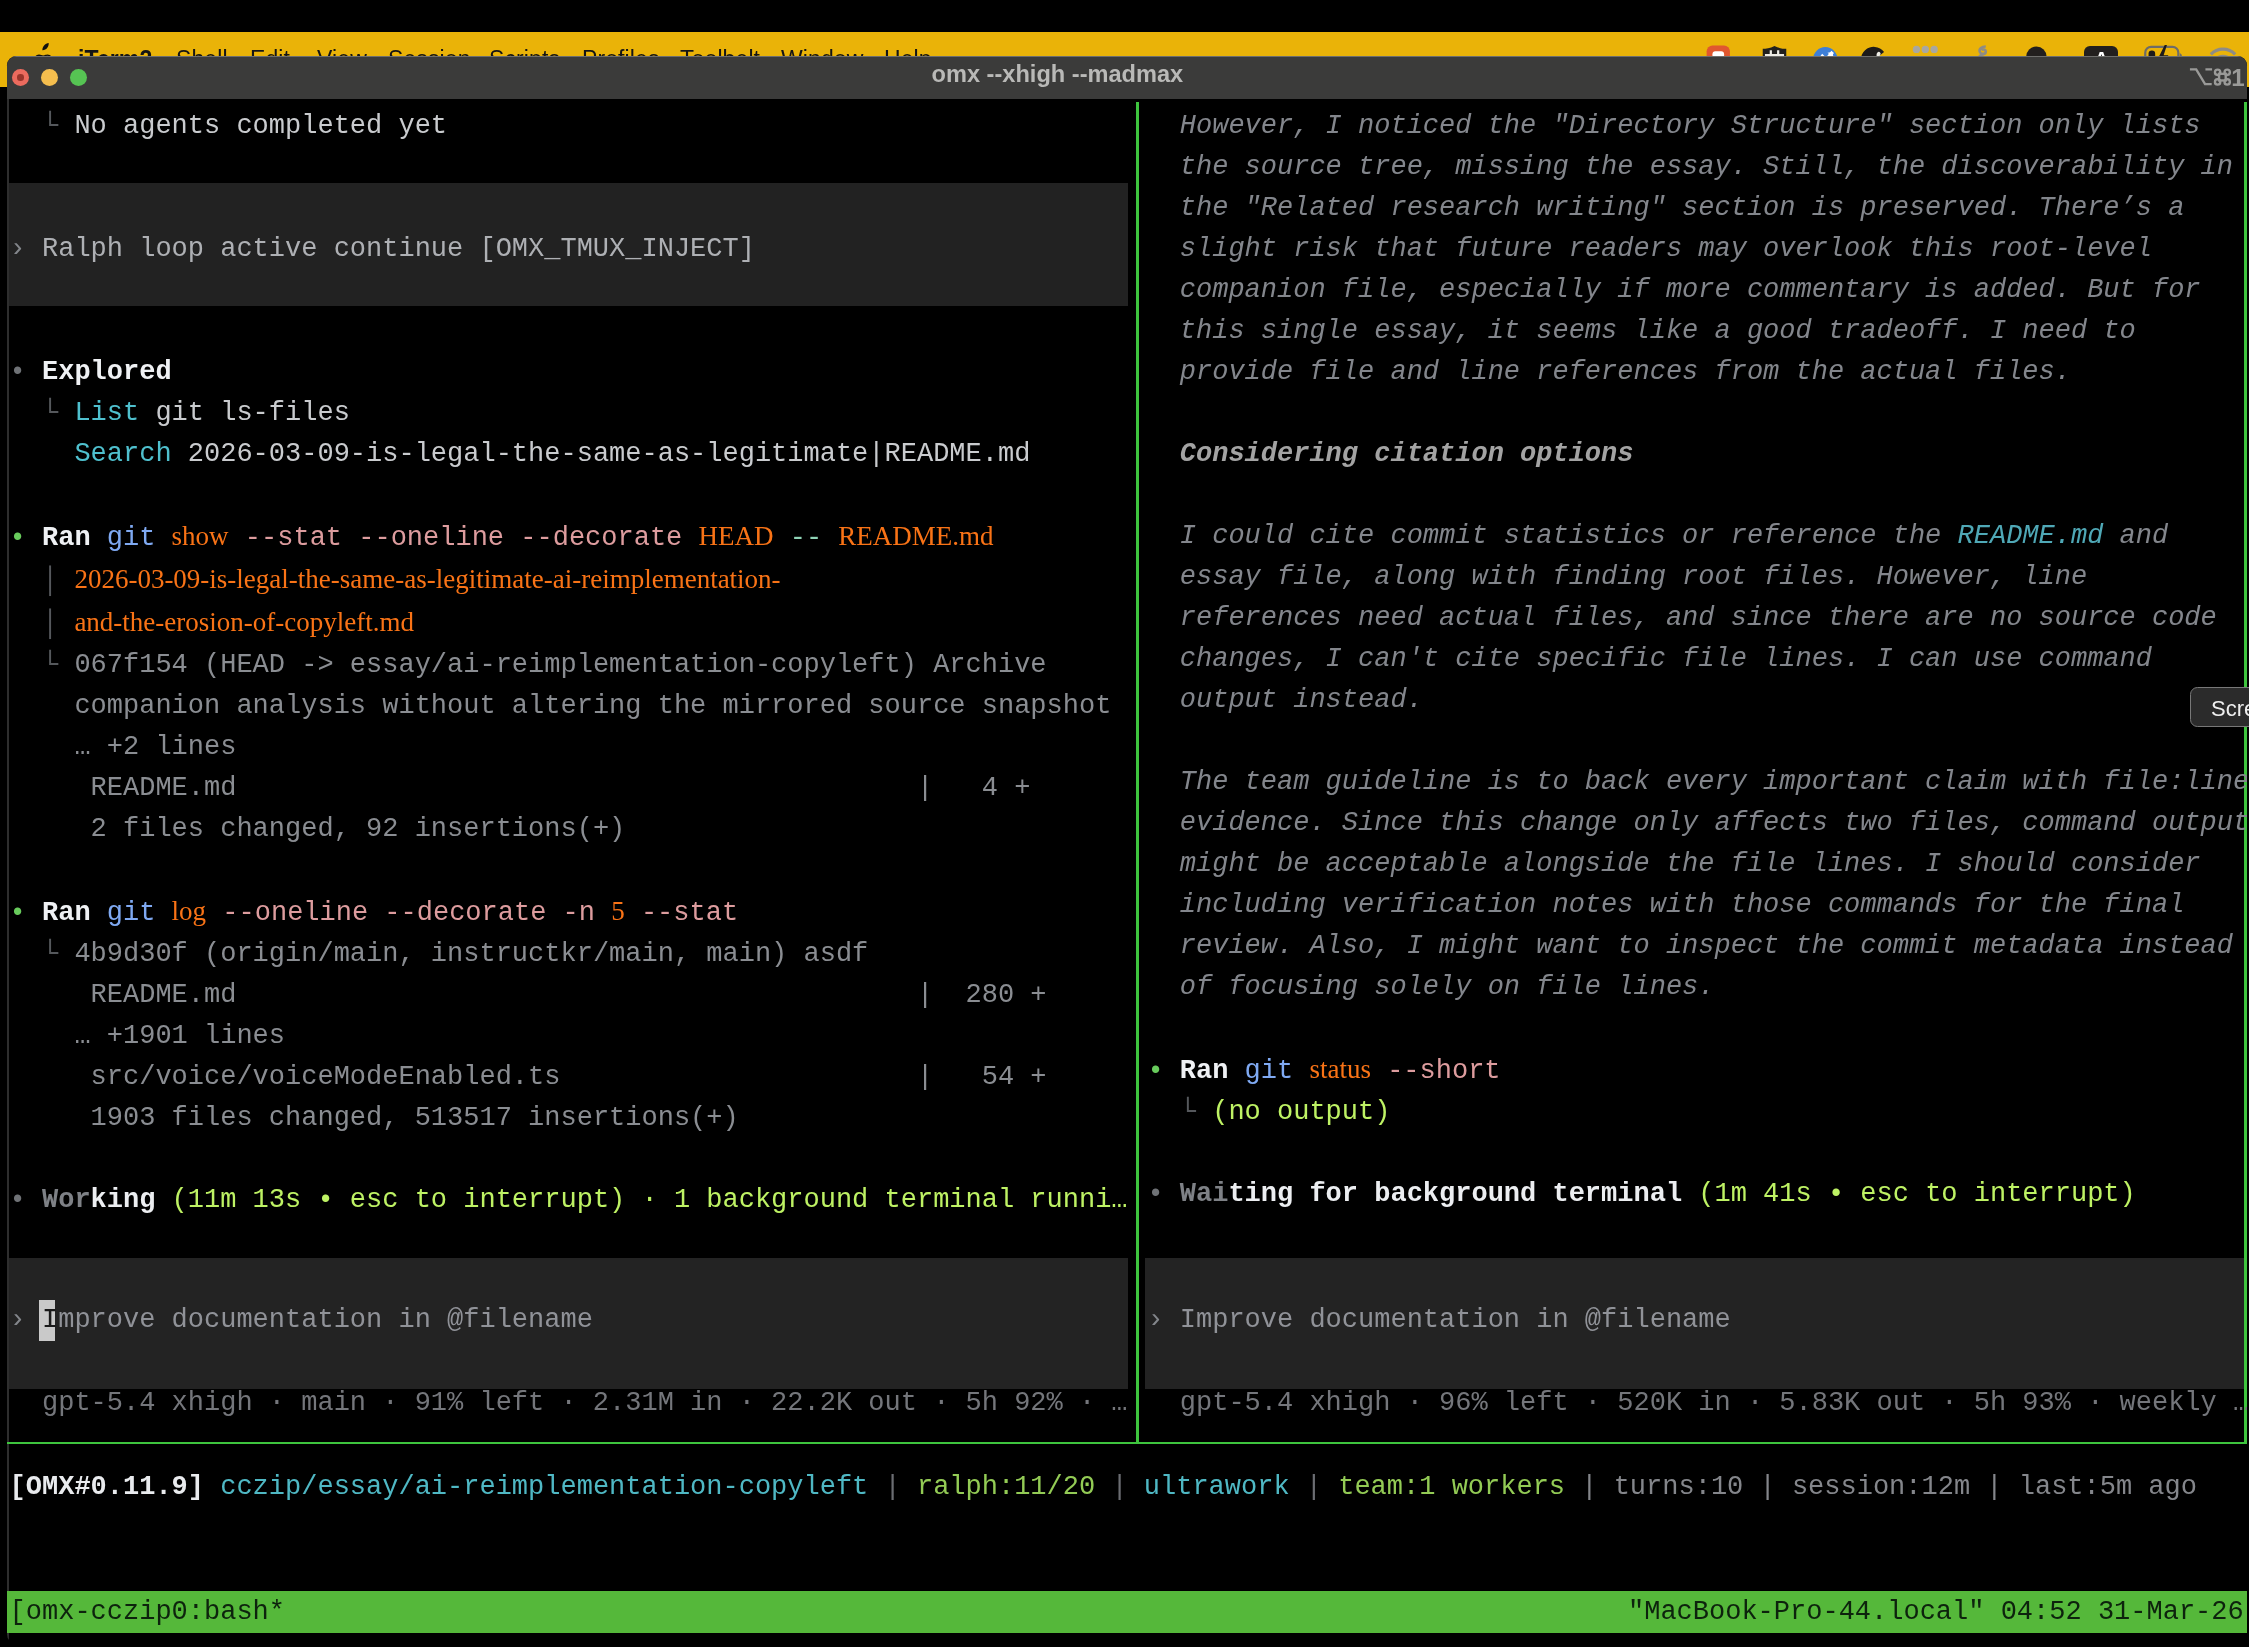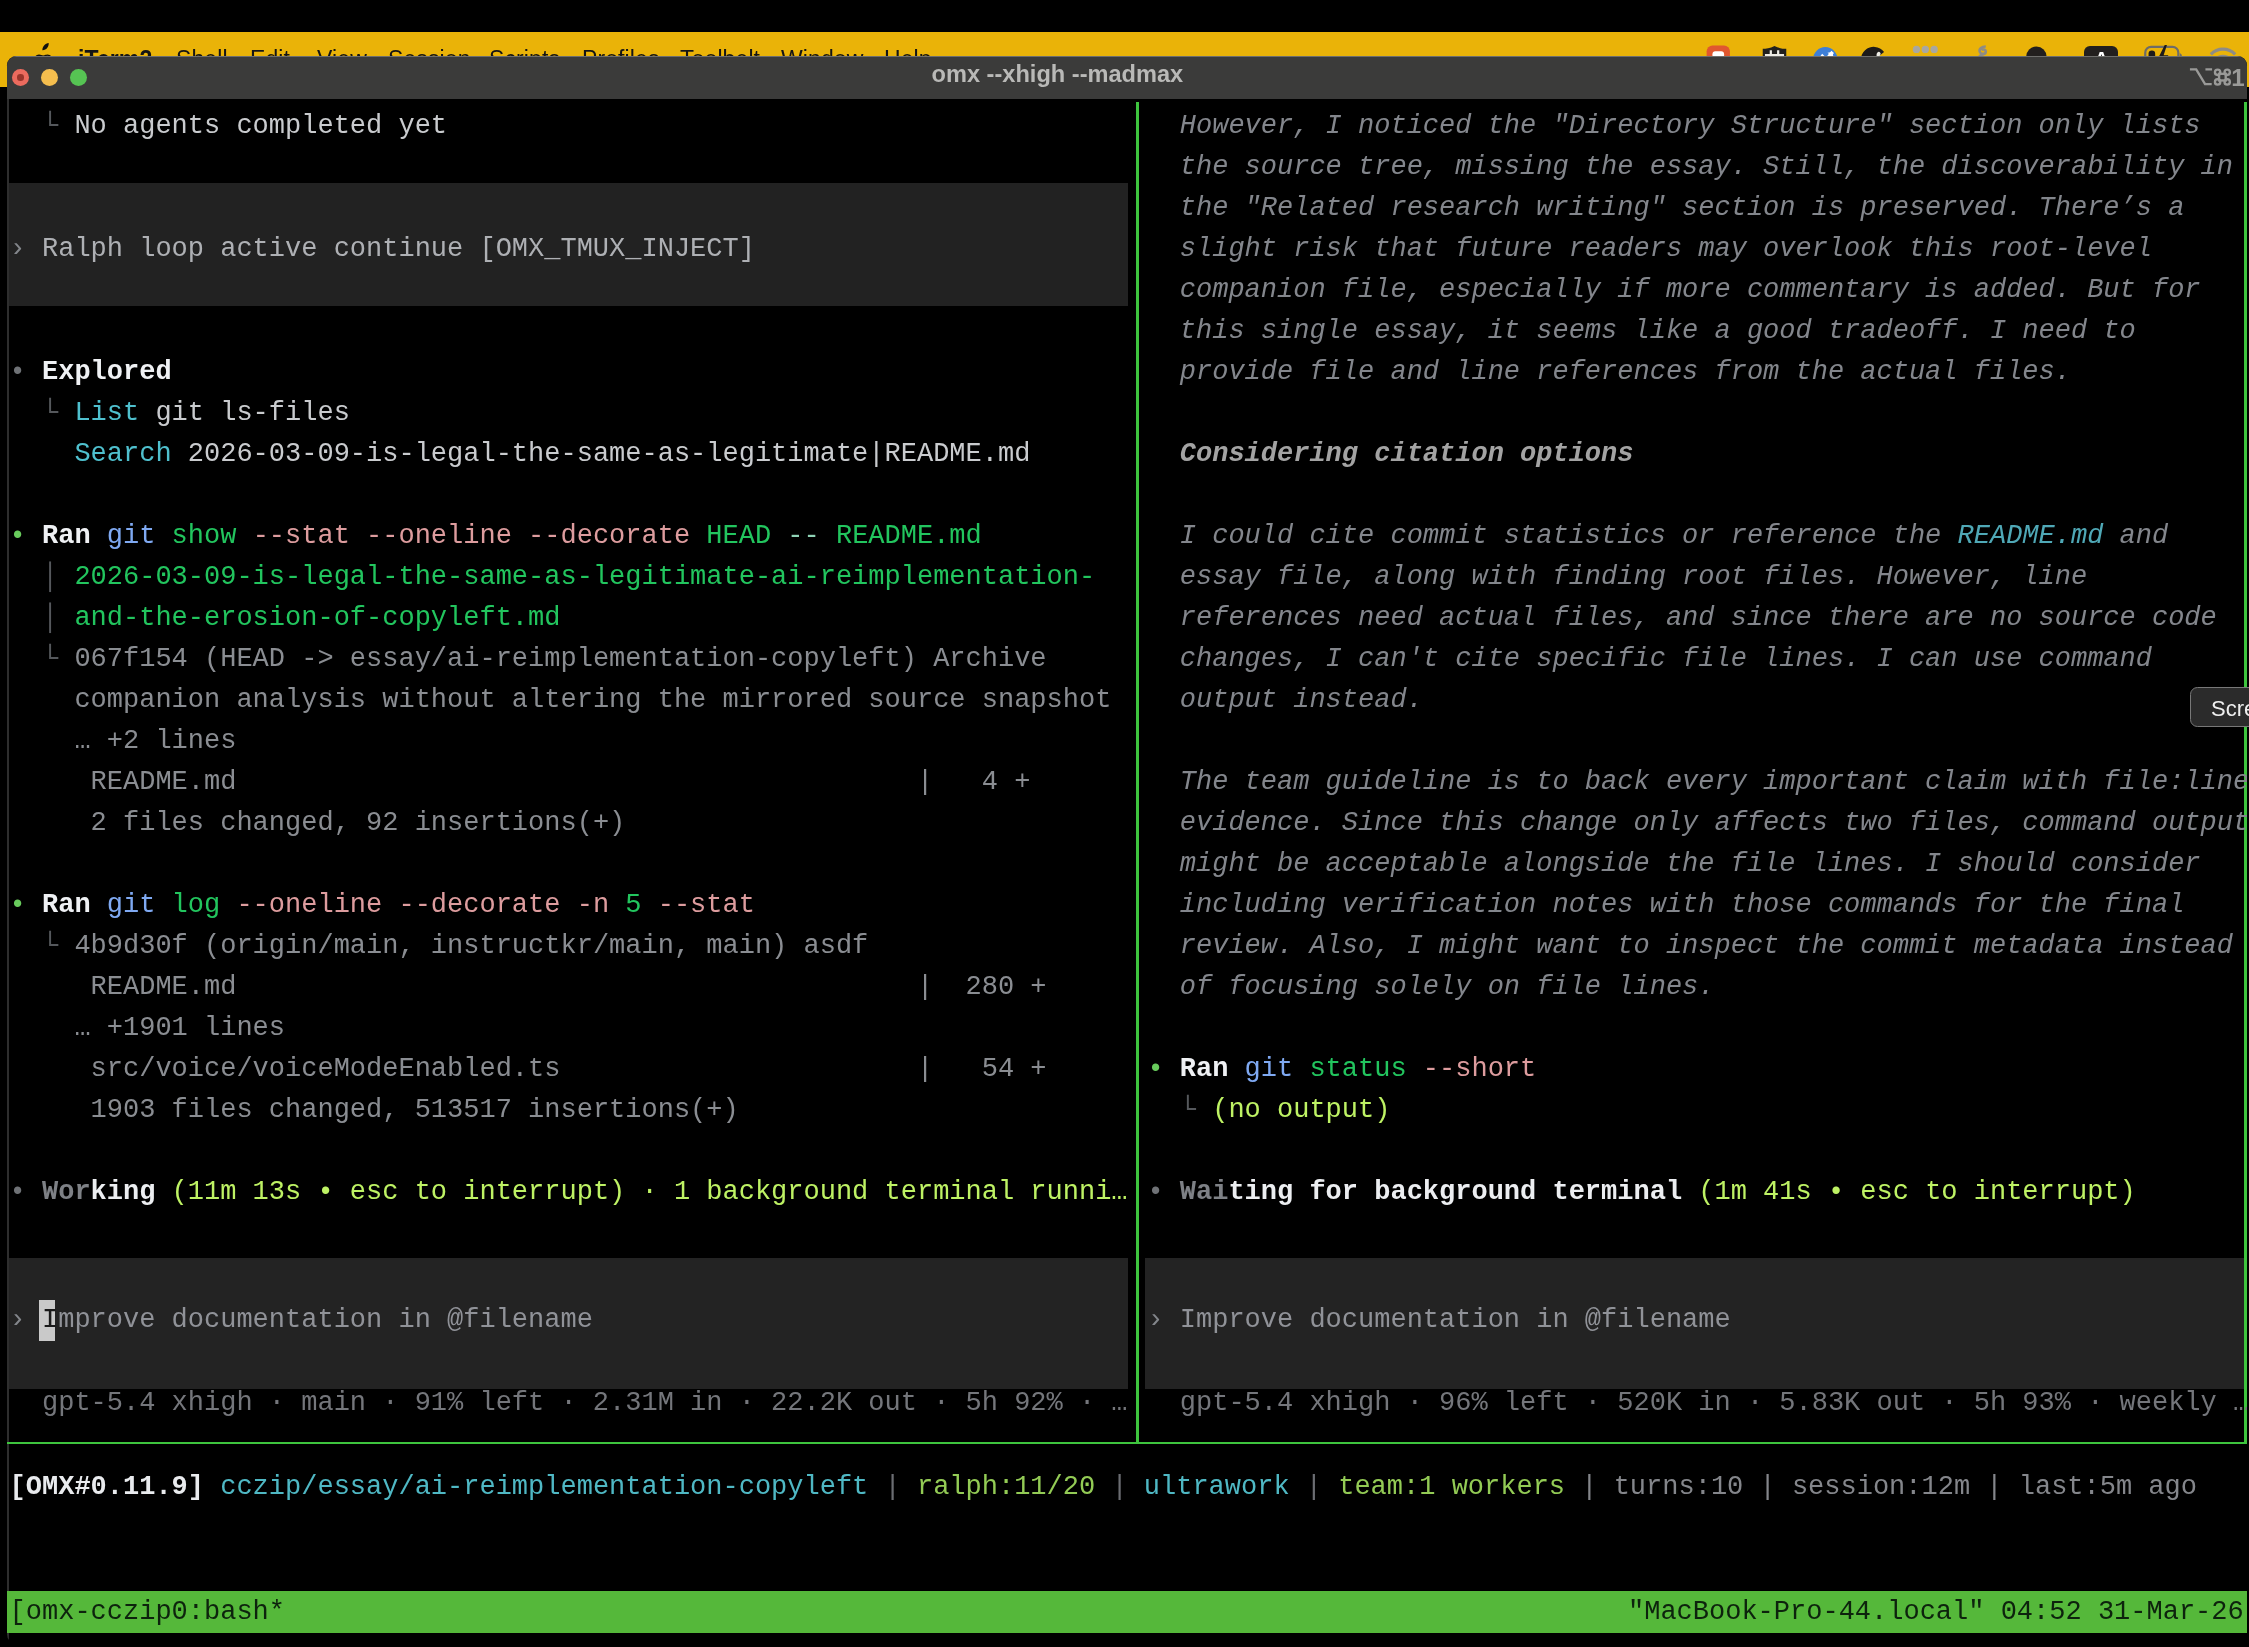--- a/index.html
+++ b/index.html
@@ -16,21 +16,21 @@
   pre { font-family:"Liberation Mono", monospace; font-size:27px; line-height:41px; white-space:pre; position:absolute; }
   .g   { color:#C9CBCE; }
   .rl  { color:#AEB0B4; }
   .pr  { color:#83868B; }
   .dim { color:#8A8D92; }
   .dmr { color:#bef264; }
   .tree{ color:#55585C; }
   .b   { color:#EFF1F4; font-weight:bold; }
   .cy  { color:#4FC0CE; }
   .bl  { color:#7FA9F2; }
-  .lav { color:#22c55e; }
+  .lav { color:#f97316;font-family:Liberation Serif, serif; }
   .sal { color:#DD9C9E; }
   .mint{ color:#8FD3B6; }
   .grn { color:#68CB5C; }
   .gb  { color:#6F7276; }
   .it  { color:#83868C; font-style:italic; }
   .itcy{ color:#4FA8B6; font-style:italic; }
   .ith { color:#a3a3a3; font-style:italic; font-weight:bold; }
   .sh1 { color:#7E8186; font-weight:bold; }
   .sh2 { color:#ECEEF1; font-weight:bold; }
   .cur { color:#1A1A1A; position:relative; z-index:5; }

